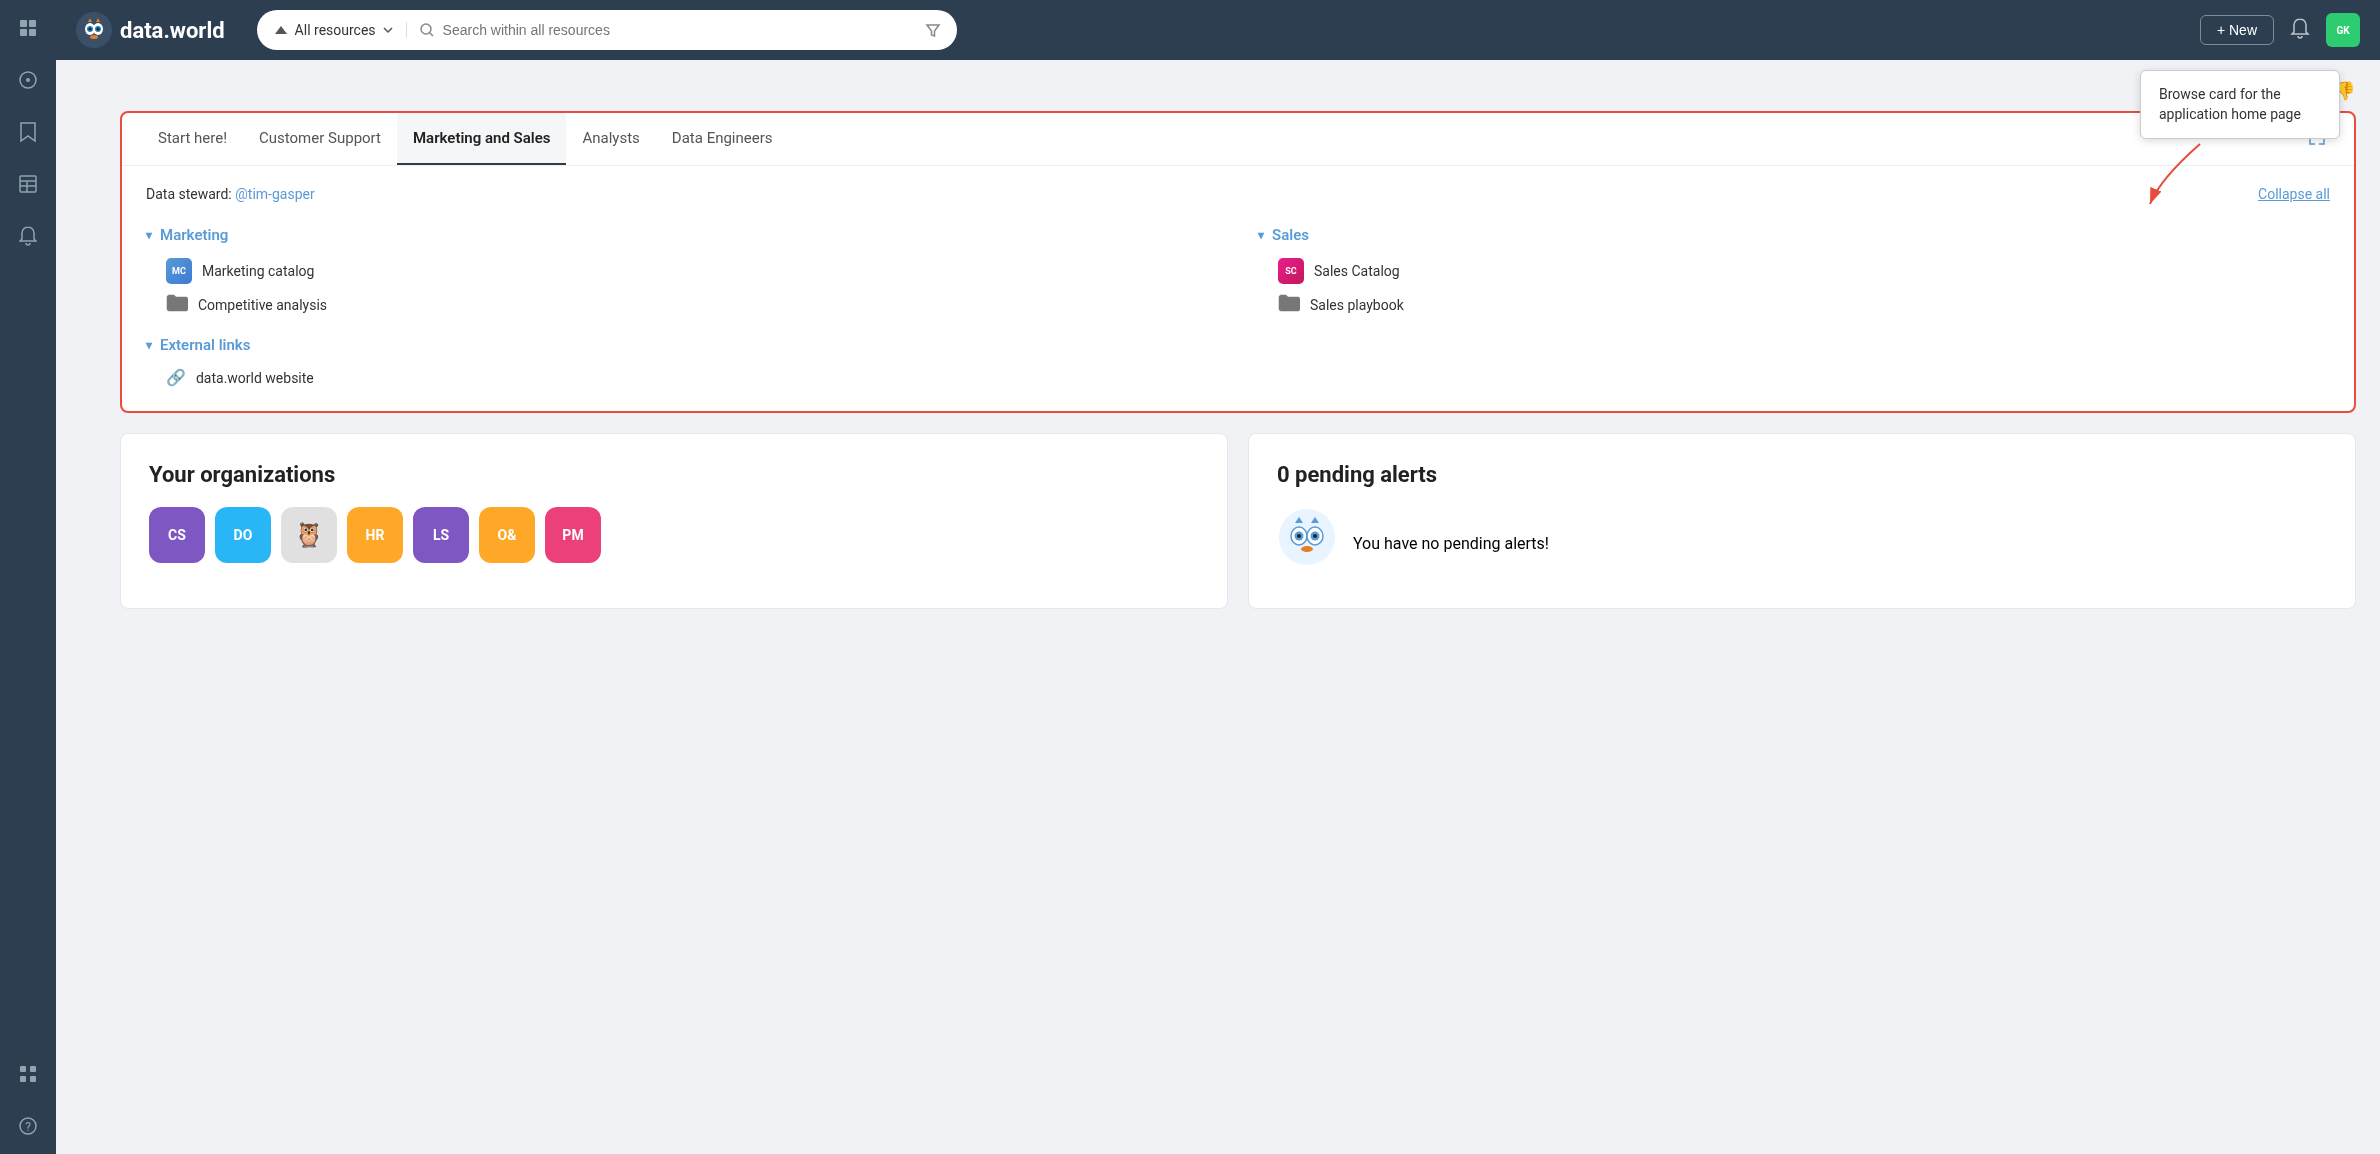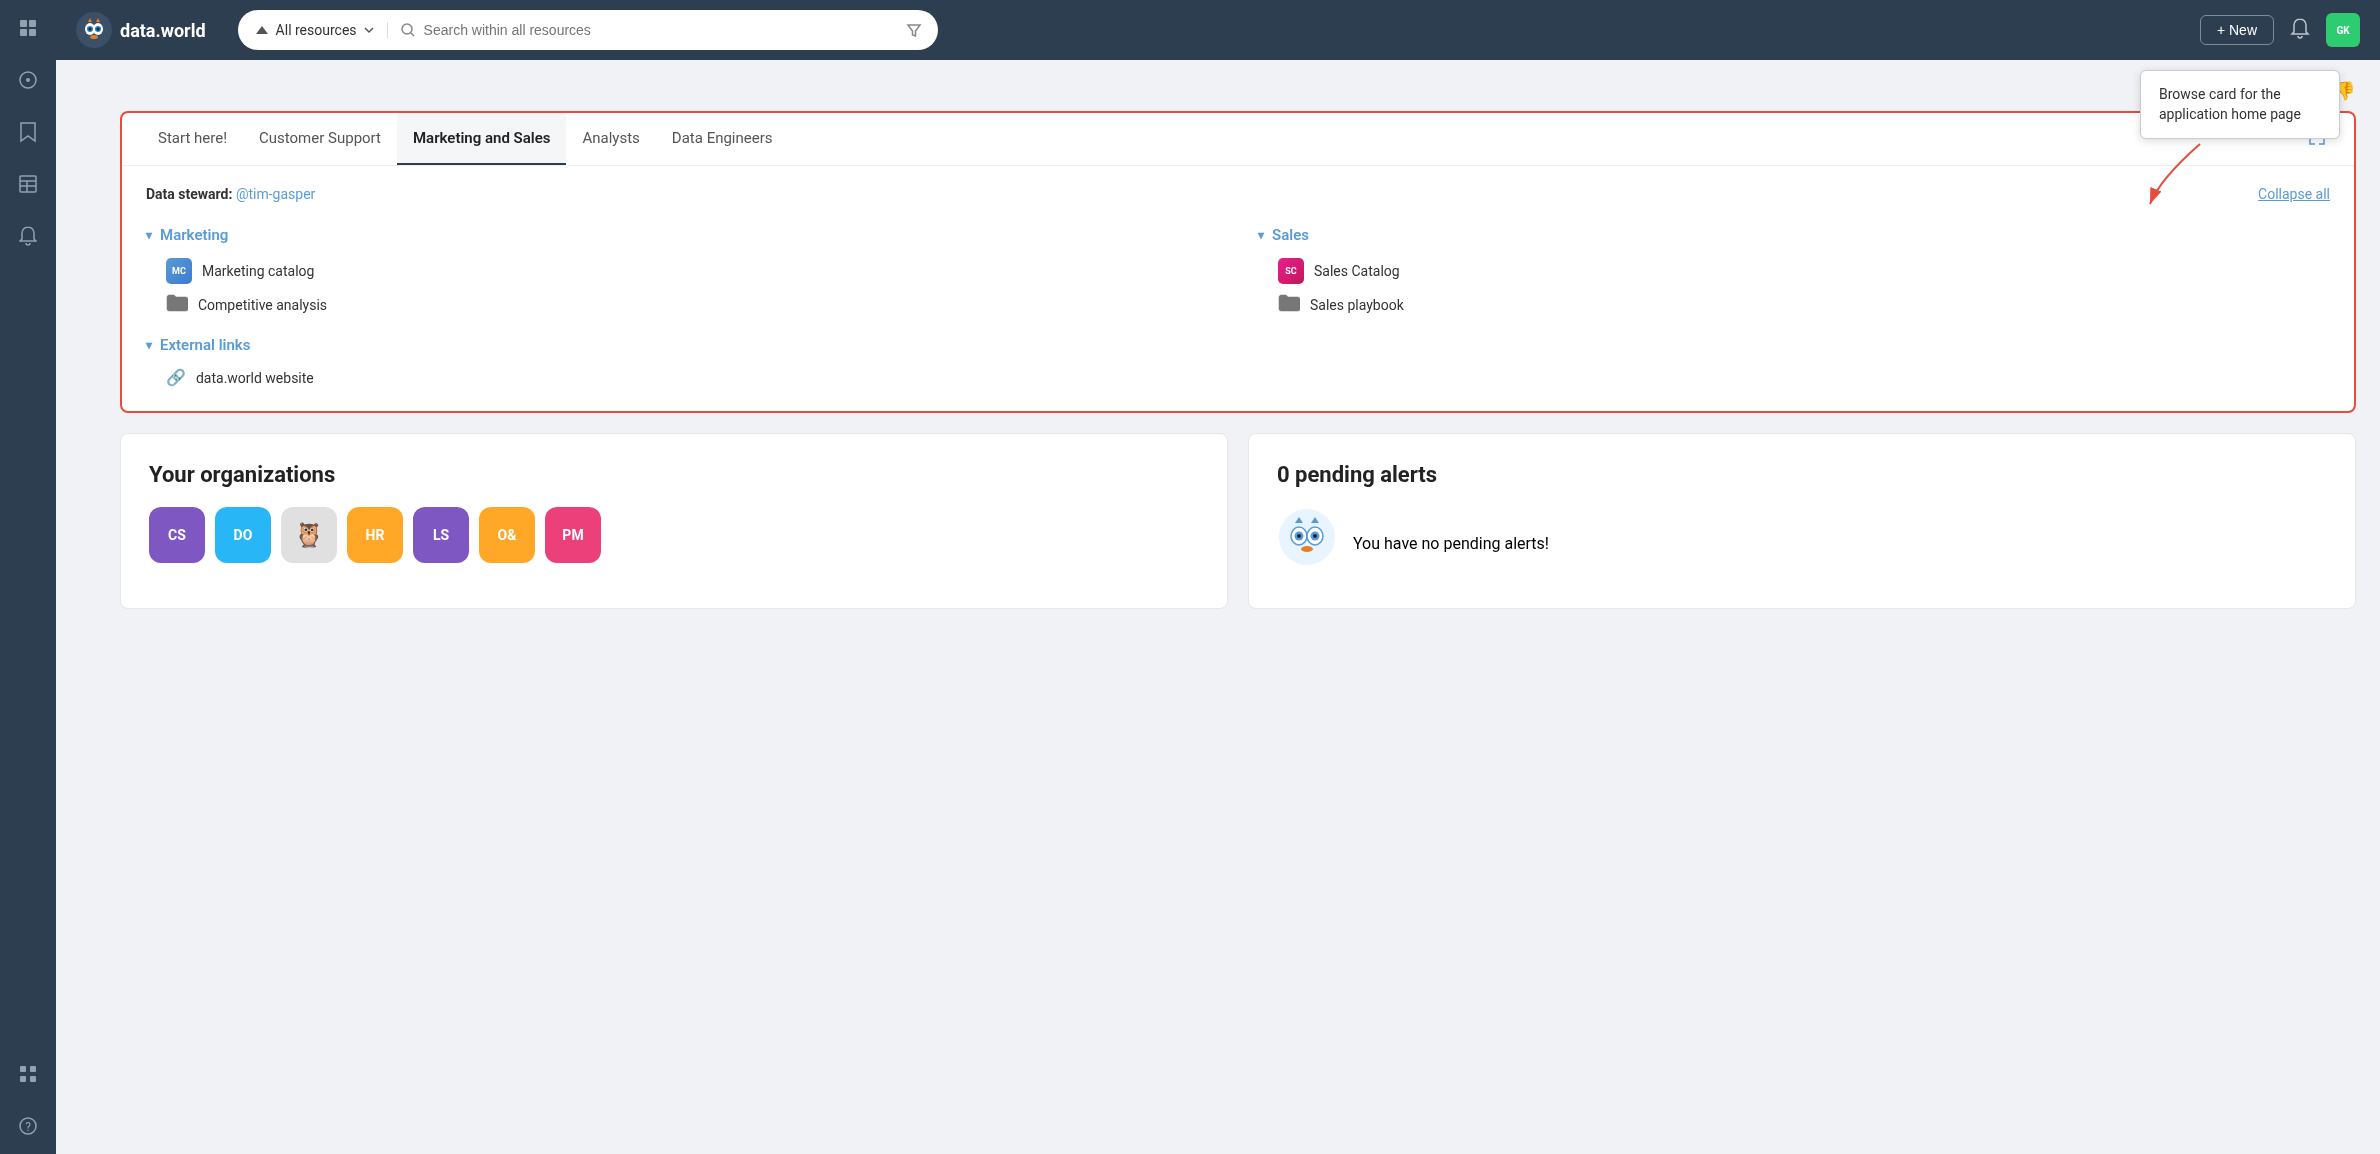--- a/index.html
+++ b/index.html
@@ -46,21 +46,21 @@
       padding: 0 20px;
       gap: 16px;
       flex-shrink: 0;
     }
     .brand {
       display: flex;
       align-items: center;
       gap: 8px;
       color: white;
       font-weight: 700;
-      font-size: 18px;
+      font-size: 22px;
       margin-right: 16px;
       text-align: center;
     }
     .brand-owl {
       width: 36px;
       height: 36px;
     }
     .search-bar {
       flex: 1;
       max-width: 700px;
@@ -190,21 +190,21 @@
 
     .card-body { padding: 20px 24px 24px; }
 
     .data-steward-row {
       display: flex;
       align-items: center;
       justify-content: space-between;
       margin-bottom: 24px;
       font-size: 14px;
     }
-    .data-steward-row span { color: #333; font-weight: 700; }
+    .data-steward-row span { color: #333; font-weight: 400; }
     .steward-link { color: #5b9bd5; text-decoration: none; }
     .collapse-all { color: #5b9bd5; font-size: 14px; cursor: pointer; }
 
     .sections-grid {
       display: grid;
       grid-template-columns: 1fr 1fr;
       gap: 20px 40px;
     }
 
     .section-header {

